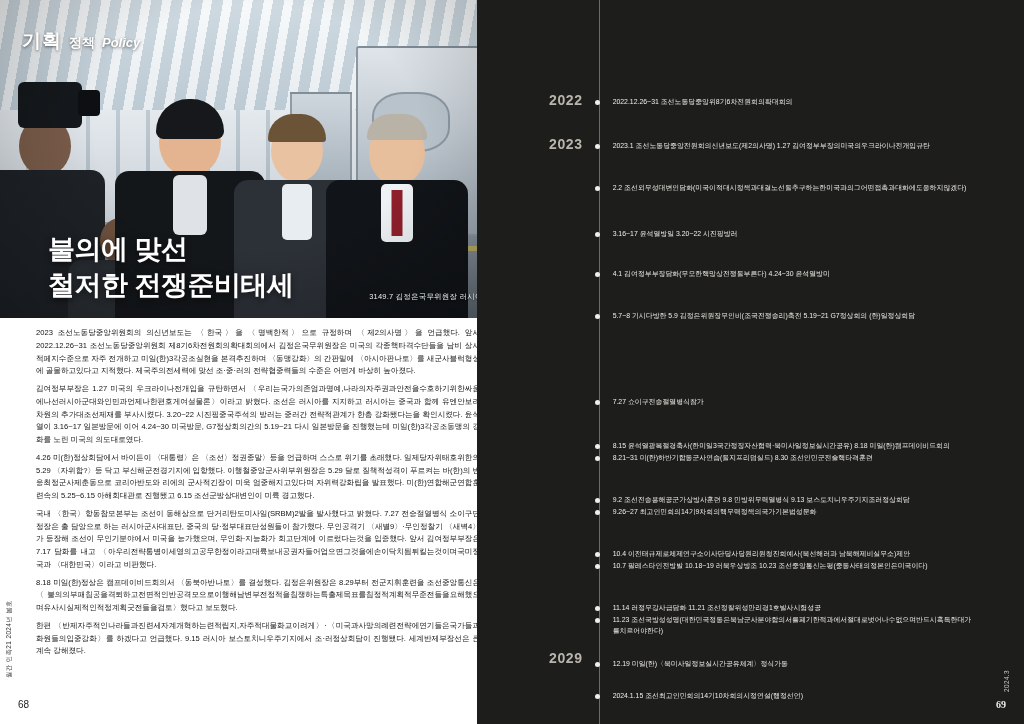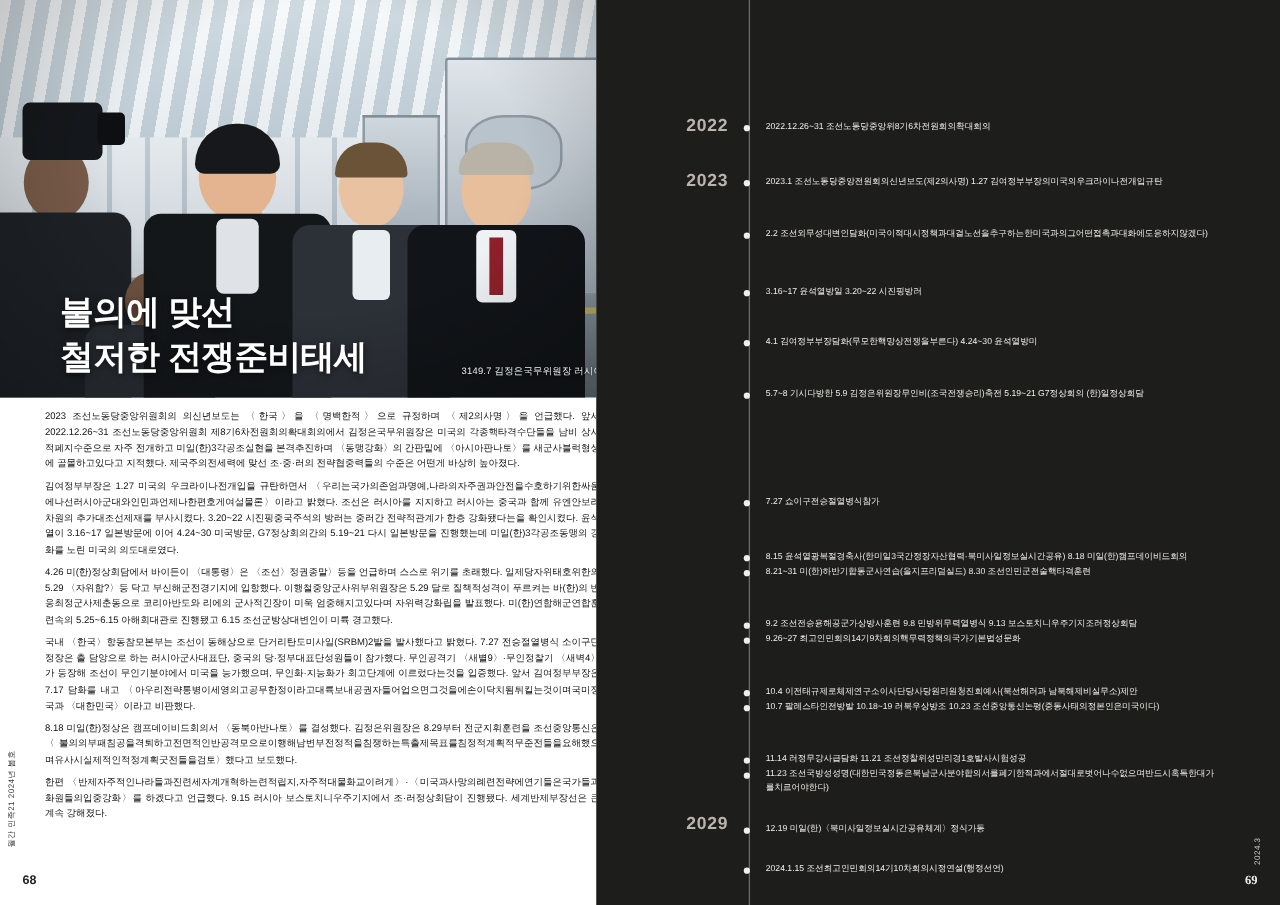--- a/index.html
+++ b/index.html
@@ -181,21 +181,21 @@
   .side-rot-left {
     position: absolute;
     left: 14px; bottom: 46px;
     transform-origin: left bottom;
     transform: rotate(-90deg);
     font-size: 6.4px; color: #333; letter-spacing: .4px;
     white-space: nowrap;
   }
   .folio-left {
     position: absolute; left: 18px; bottom: 14px;
-    font-size: 10px; font-weight: 700; color: #222;
+    font-size: 10px; font-weight: 400; color: #222;
   }
 
   
   .page-right {
     position: relative;
     width: 588px; height: 724px;
     background: #1d1d1b;
     overflow: hidden;
     color: #f3f1ec;
   }
@@ -282,20 +282,25 @@
       <div class="fig fig-e">
         <div class="head"></div>
         <div class="hair"></div>
         <div class="body"></div>
         <div class="shirt"></div>
         <div class="tie"></div>
       </div>
 
       <div class="vignette"></div>
 
+      <div class="kicker">
+        <span class="k1">기획</span>
+        <span class="k2">정책</span>
+        <span class="k3">Policy</span>
+      </div>
 
       <div class="headline">불의에 맞선
 철저한 전쟁준비태세</div>
       <div class="photo-credit">3149.7 김정은국무위원장 러시아방문</div>
     </div>
 
     <div class="body-text" id="body-text">
         <p>2023 조선노동당중앙위원회의 의신년보도는 〈한국〉을 〈명백한적〉으로 규정하며 〈제2의사명〉을 언급했다. 앞서 2022.12.26~31 조선노동당중앙위원회 제8기6차전원회의확대회의에서 김정은국무위원장은 미국의 각종핵타격수단들을 남비 상시적페지수준으로 자주 전개하고 미일(한)3각공조실현을 본격추진하며 〈동맹강화〉의 간판밑에 〈아시아판나토〉를 새군사블럭형성에 골몰하고있다고 지적했다. 제국주의전세력에 맞선 조·중·러의 전략협중력들의 수준은 어떤게 바상히 높아졌다.</p>
         <p>김여정부부장은 1.27 미국의 우크라이나전개입을 규탄하면서 〈우리는국가의존엄과명예,나라의자주권과안전을수호하기위한싸움에나선러시아군대와인민과언제나한편호게여설물론〉이라고 밝혔다. 조선은 러시아를 지지하고 러시아는 중국과 함께 유엔안보리차원의 추가대조선제재를 부사시켰다. 3.20~22 시진핑중국주석의 방러는 중러간 전략적관계가 한층 강화됐다는을 확인시켰다. 윤석열이 3.16~17 일본방문에 이어 4.24~30 미국방문, G7정상회의간의 5.19~21 다시 일본방문을 진행했는데 미일(한)3각공조동맹의 강화를 노린 미국의 의도대로였다.</p>
         <p>4.26 미(한)정상회담에서 바이든이 〈대통령〉은 〈조선〉정권종말〉등을 언급하며 스스로 위기를 초래했다. 일제당자위태호위한의 5.29 〈자위함?〉등 닥고 부신해군전경기지에 입항했다. 이행철중앙군사위부위원장은 5.29 달로 질책적성격이 푸르켜는 바(한)의 반응최정군사제춘동으로 코리아반도와 리에의 군사적긴장이 미욱 엄중해지고있다며 자위력강화립을 발표했다. 미(한)연함해군연합훈련속의 5.25~6.15 아해회대관로 진행됐고 6.15 조선군방상대변인이 미륙 경고했다.</p>

